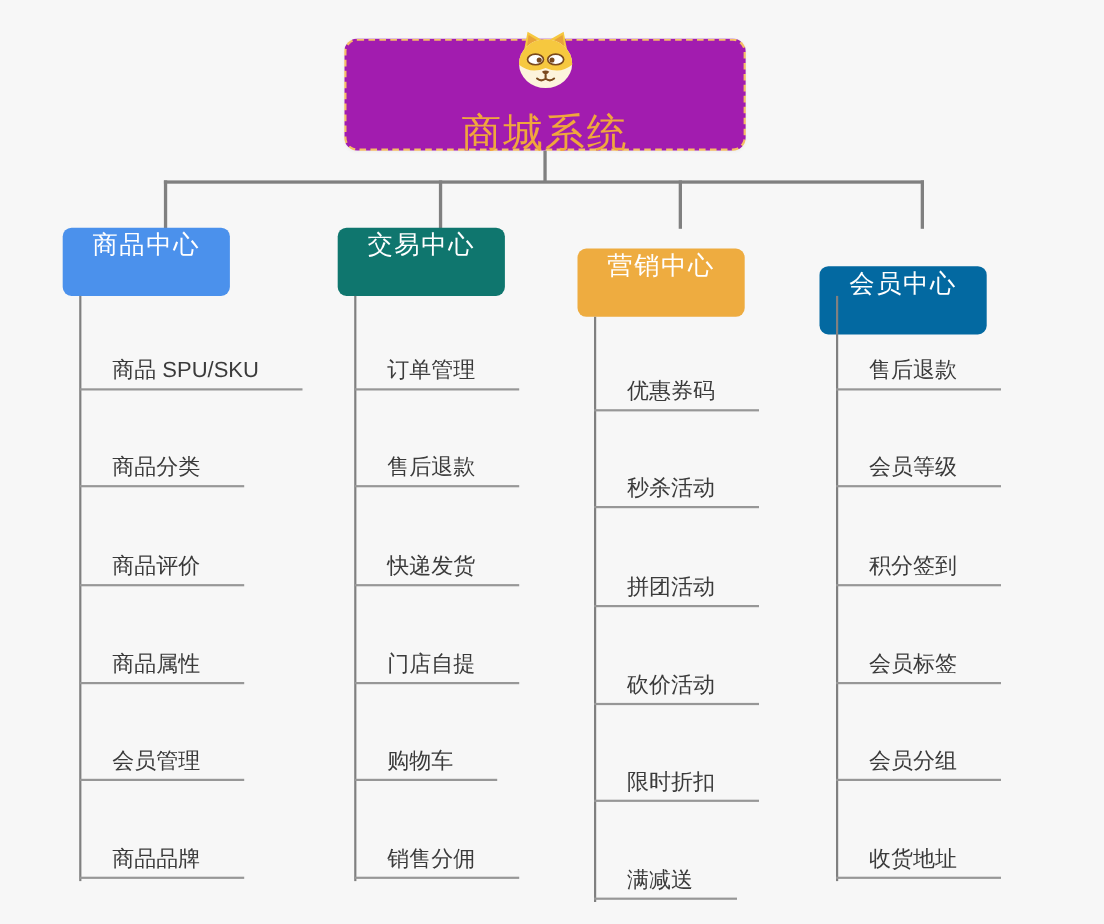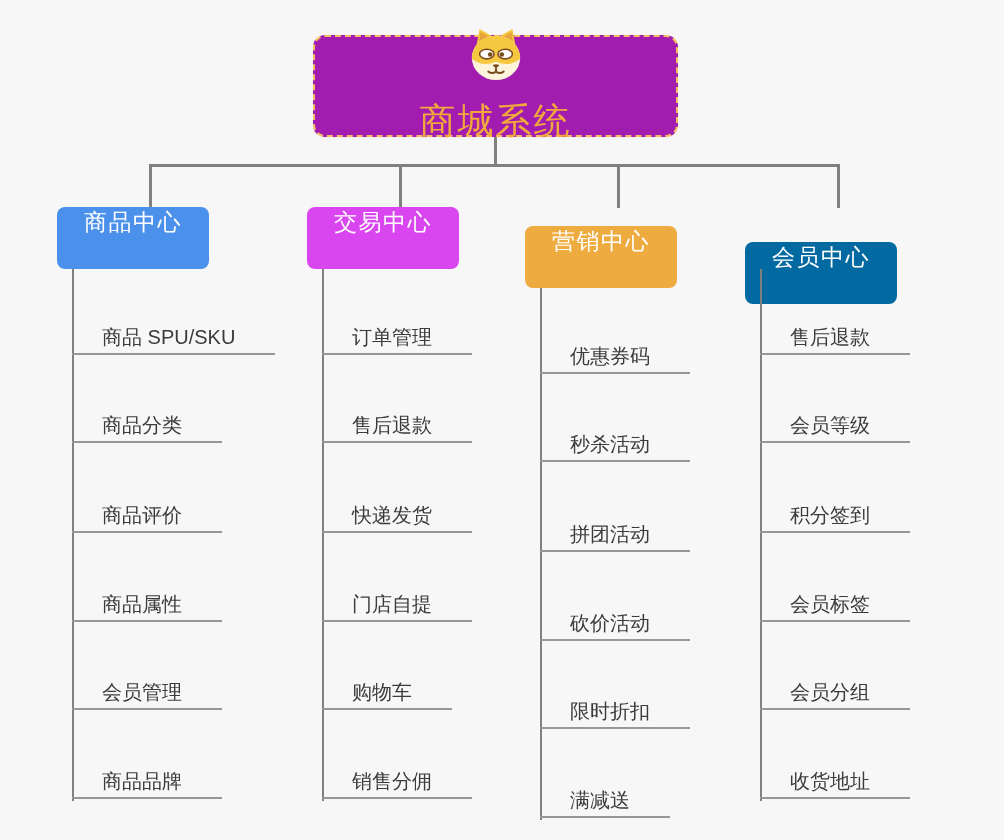--- a/index.html
+++ b/index.html
@@ -133,21 +133,21 @@
     <div class="spine"></div>
     <div class="leaf l0">商品 SPU/SKU</div>
     <div class="leaf l1">商品分类</div>
     <div class="leaf l2">商品评价</div>
     <div class="leaf l3">商品属性</div>
     <div class="leaf l4">会员管理</div>
     <div class="leaf l5">商品品牌</div>
   </section>
 
   <section class="branch b1">
-    <div class="branch-header" style="background: #d946ef;">
+    <div class="branch-header" style="background: #0f766e;">
       <span>交易中心</span>
     </div>
     <div class="spine"></div>
     <div class="leaf l0">订单管理</div>
     <div class="leaf l1">售后退款</div>
     <div class="leaf l2">快递发货</div>
     <div class="leaf l3">门店自提</div>
     <div class="leaf l4">购物车</div>
     <div class="leaf l5">销售分佣</div>
   </section>

